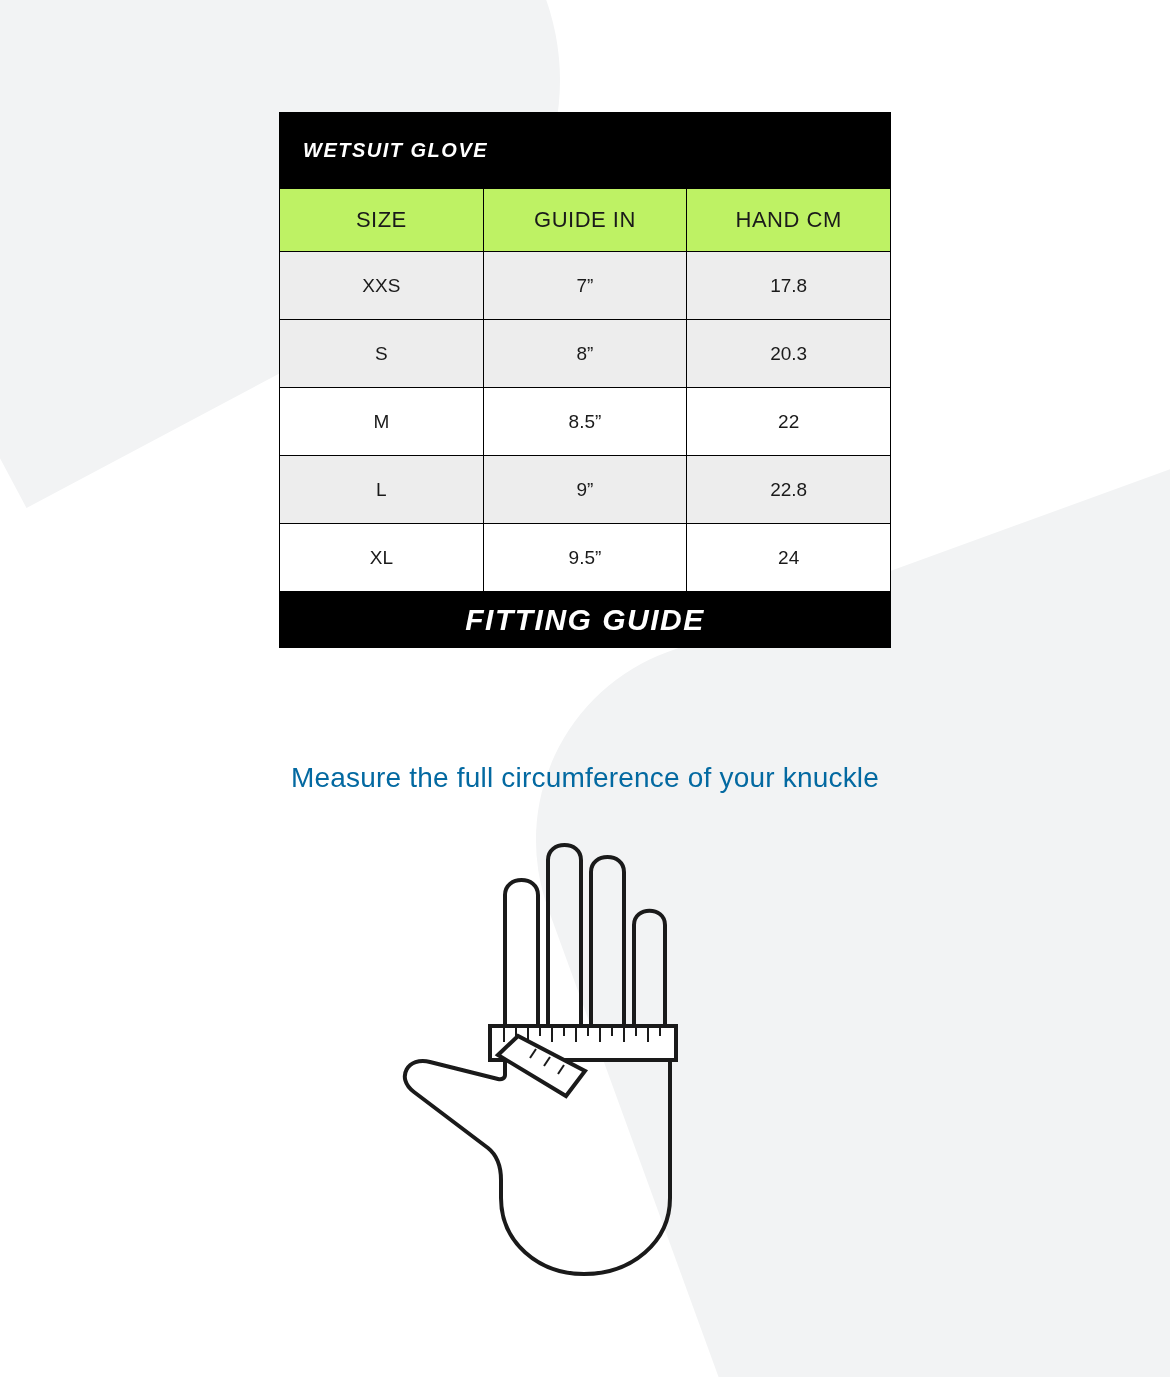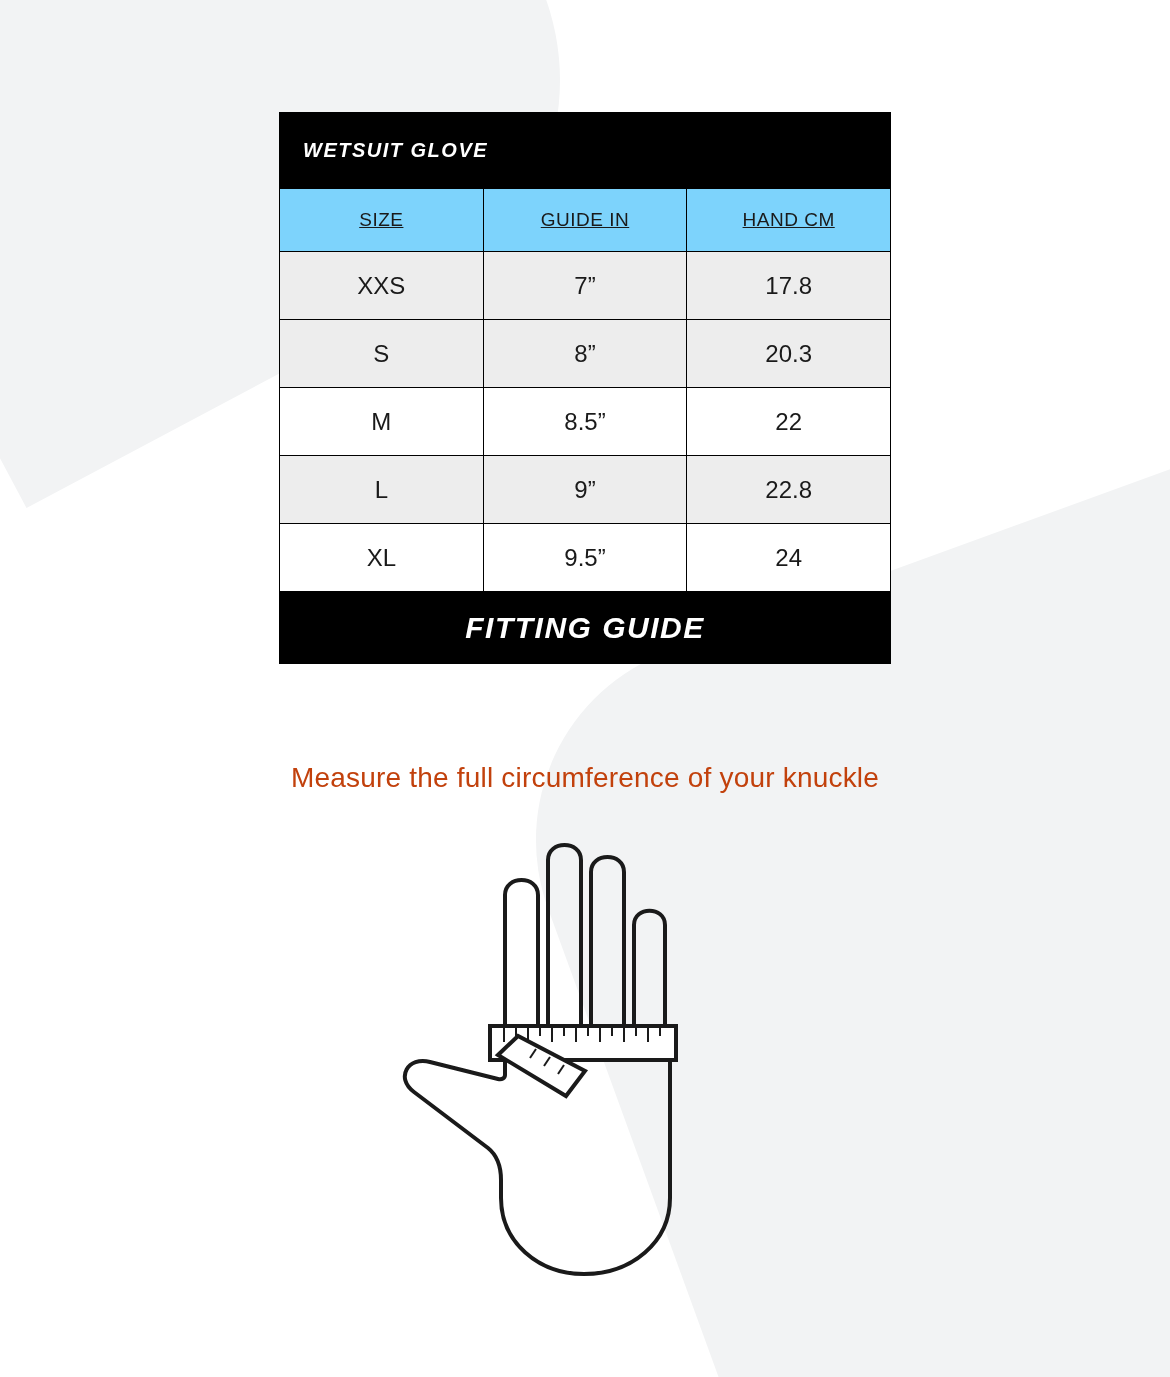--- a/index.html
+++ b/index.html
@@ -108,67 +108,66 @@
 
   table.size-table {
     border-collapse: collapse;
     width: 100%;
     table-layout: fixed;
   }
   table.size-table th,
   table.size-table td {
     border: 1px solid #000000;
     text-align: center;
-    font-size: 24px;
+    font-size: 19px;
     font-weight: normal;
     color: #1a1a1a;
     height: 67px;
     padding: 0;
   }
   table.size-table thead th {
     height: 62px;
-    font-size: 19px;
+    font-size: 22px;
     letter-spacing: 0.5px;
-    background: #7dd3fc;
-    text-decoration: underline;
+    background: #bef264;
   }
   table.size-table tbody tr.alt td {
     background: #ededed;
   }
   table.size-table td.size-col {
     width: 206px;
   }
   table.size-table td.in-col {
     width: 208px;
   }
 
   .chart-footer {
     background: #000000;
-    height: 72px;
+    height: 56px;
     display: flex;
     align-items: center;
     justify-content: center;
   }
   .chart-footer-text {
     color: #ffffff;
     font-size: 30px;
     font-weight: bold;
     font-style: italic;
     letter-spacing: 1.5px;
   }
 
   
   .caption {
     position: absolute;
     left: 0;
     right: 0;
     top: 762px;
     text-align: center;
     font-size: 28px;
-    color: #c2410c;
+    color: #0369a1;
     letter-spacing: 0.2px;
   }
 
   
   .diagram {
     position: absolute;
     left: 370px;
     top: 830px;
     width: 430px;
     height: 450px;

